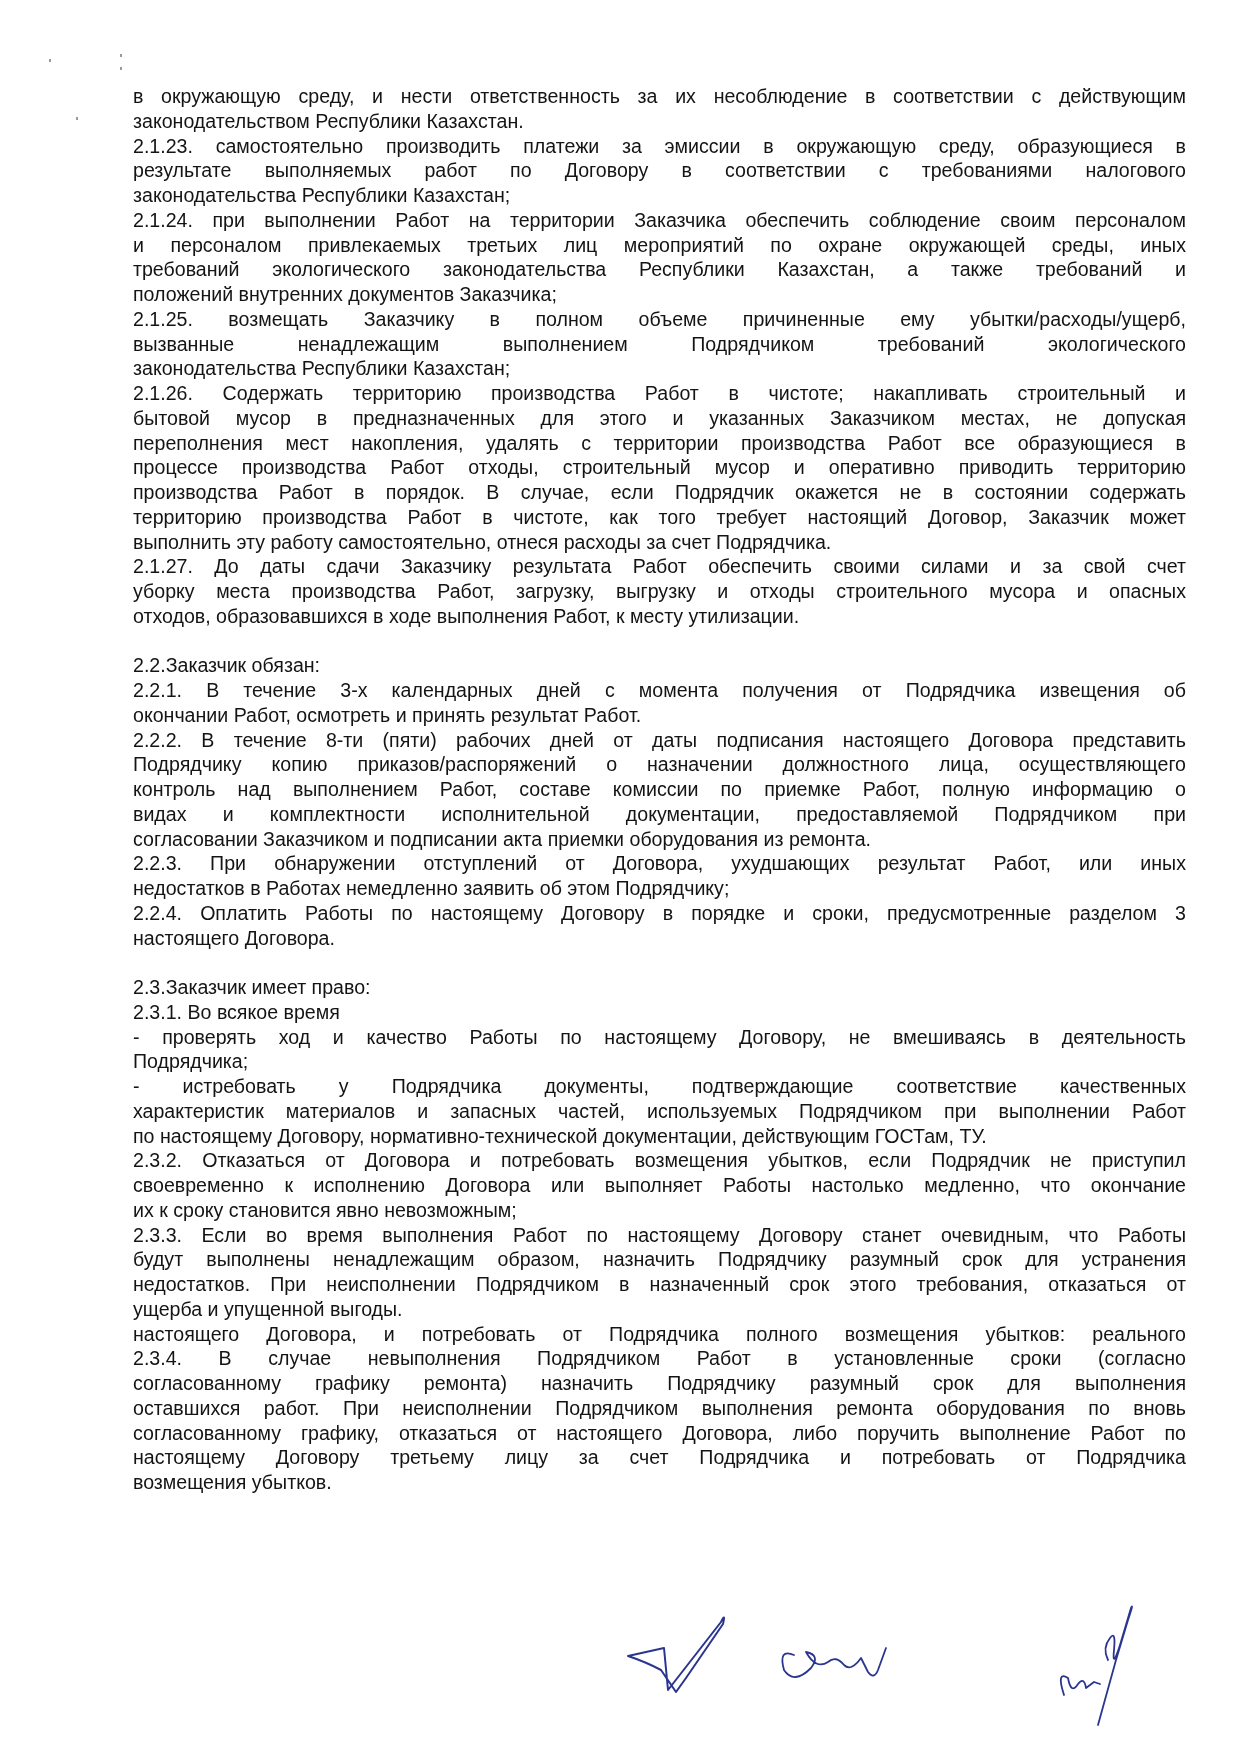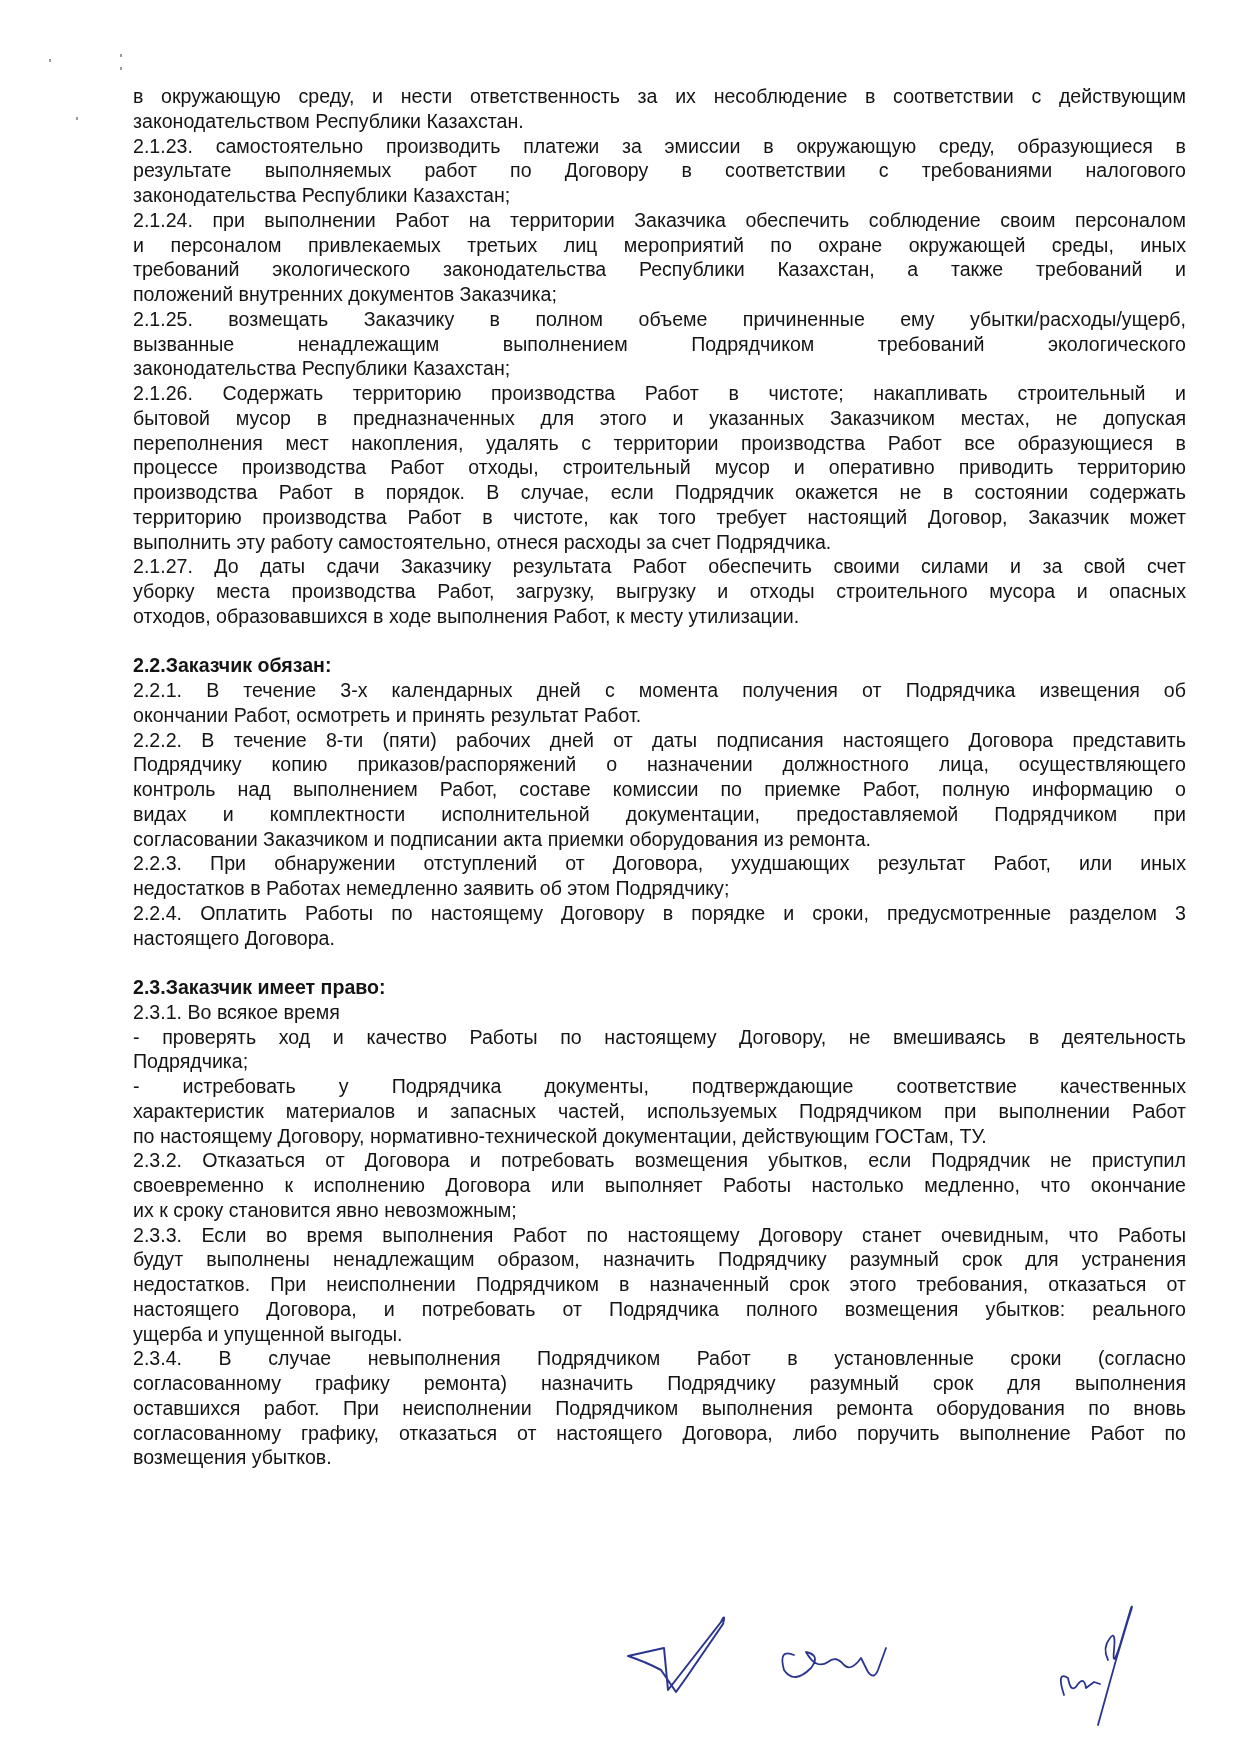--- a/index.html
+++ b/index.html
@@ -9,21 +9,21 @@
   }
   .page { position: absolute; left: 16px; top: 0; width: 1240px; height: 1754px; }
   .edge-line { position: absolute; left: 1233px; top: 0; width: 2px; height: 1754px; background: #d4d4d4; }
   .speck { position: absolute; width: 2px; height: 3px; background: #9a9a9a; }
   .text-block { position: absolute; left: 117px; top: 84px; width: 1053px; }
   .ln {
     font-size: 19.6px; line-height: 24.75px; height: 24.75px; white-space: nowrap;
     text-align: justify; text-align-last: justify; overflow: visible;
   }
   .ln.last { text-align-last: left; }
-  .ln.bold { font-weight: bold; text-align-last: left; }
+  .ln.bold { font-weight: normal; text-align-last: left; }
   .gap { height: 24.75px; }
   .signatures { position: absolute; left: 600px; top: 1600px; width: 640px; height: 154px; }
   .signatures svg { width: 100%; height: 100%; }
 </style>
 </head>
 <body>
 
 <div class="page">
   <div class="edge-line"></div>
   <div class="speck" style="left:33px;top:59px;"></div>
@@ -103,28 +103,29 @@
       </div>
       <div>
         <div class="ln">2.3.2. Отказаться от Договора и потребовать возмещения убытков, если Подрядчик не приступил</div>
         <div class="ln">своевременно к исполнению Договора или выполняет Работы настолько медленно, что окончание</div>
         <div class="ln last">их к сроку становится явно невозможным;</div>
       </div>
       <div>
         <div class="ln">2.3.3. Если во время выполнения Работ по настоящему Договору станет очевидным, что Работы</div>
         <div class="ln">будут выполнены ненадлежащим образом, назначить Подрядчику разумный срок для устранения</div>
         <div class="ln">недостатков.  При неисполнении Подрядчиком в назначенный срок этого требования, отказаться от</div>
+        <div class="ln last">ущерба и упущенной выгоды.</div>
         <div class="ln">настоящего Договора, и потребовать от Подрядчика полного возмещения убытков: реального</div>
-        <div class="ln last">ущерба и упущенной выгоды.</div>
       </div>
       <div>
         <div class="ln">2.3.4. В случае невыполнения Подрядчиком Работ в установленные сроки (согласно</div>
         <div class="ln">согласованному графику ремонта) назначить Подрядчику разумный срок для выполнения</div>
         <div class="ln">оставшихся работ. При неисполнении Подрядчиком выполнения ремонта оборудования по вновь</div>
         <div class="ln">согласованному графику, отказаться от настоящего Договора, либо поручить выполнение Работ по</div>
+        <div class="ln">настоящему Договору третьему лицу за счет Подрядчика и потребовать от Подрядчика</div>
         <div class="ln last">возмещения убытков.</div>
       </div>
     </div>
 
   <div class="signatures">
     <svg viewBox="0 0 640 154">
       <g fill="none" stroke-linecap="round" stroke-linejoin="round" id="sig-group" stroke="#2a3590">
         <path d="M12 56 L48 48 L52 90 L105 22 Q110 12 107 24 L70 78 L60 92 L45 70 Q30 62 12 56" stroke-width="2"></path>
         <path d="M178 55 Q162 48 168 70 Q178 85 195 68 Q205 55 190 52 Q200 70 212 62 Q220 55 228 65 Q235 72 245 58 L252 72 Q258 80 262 70 L270 48" stroke-width="1.8"></path>
         <path d="M448 95 Q440 70 452 78 Q455 95 462 84 Q468 76 470 88 L478 82 L484 84 M492 60 Q486 48 494 38 Q500 30 498 50 Q496 70 504 45 Q512 18 515 8 Q518 2 512 20 L500 60 L482 125" stroke-width="1.8"></path>

